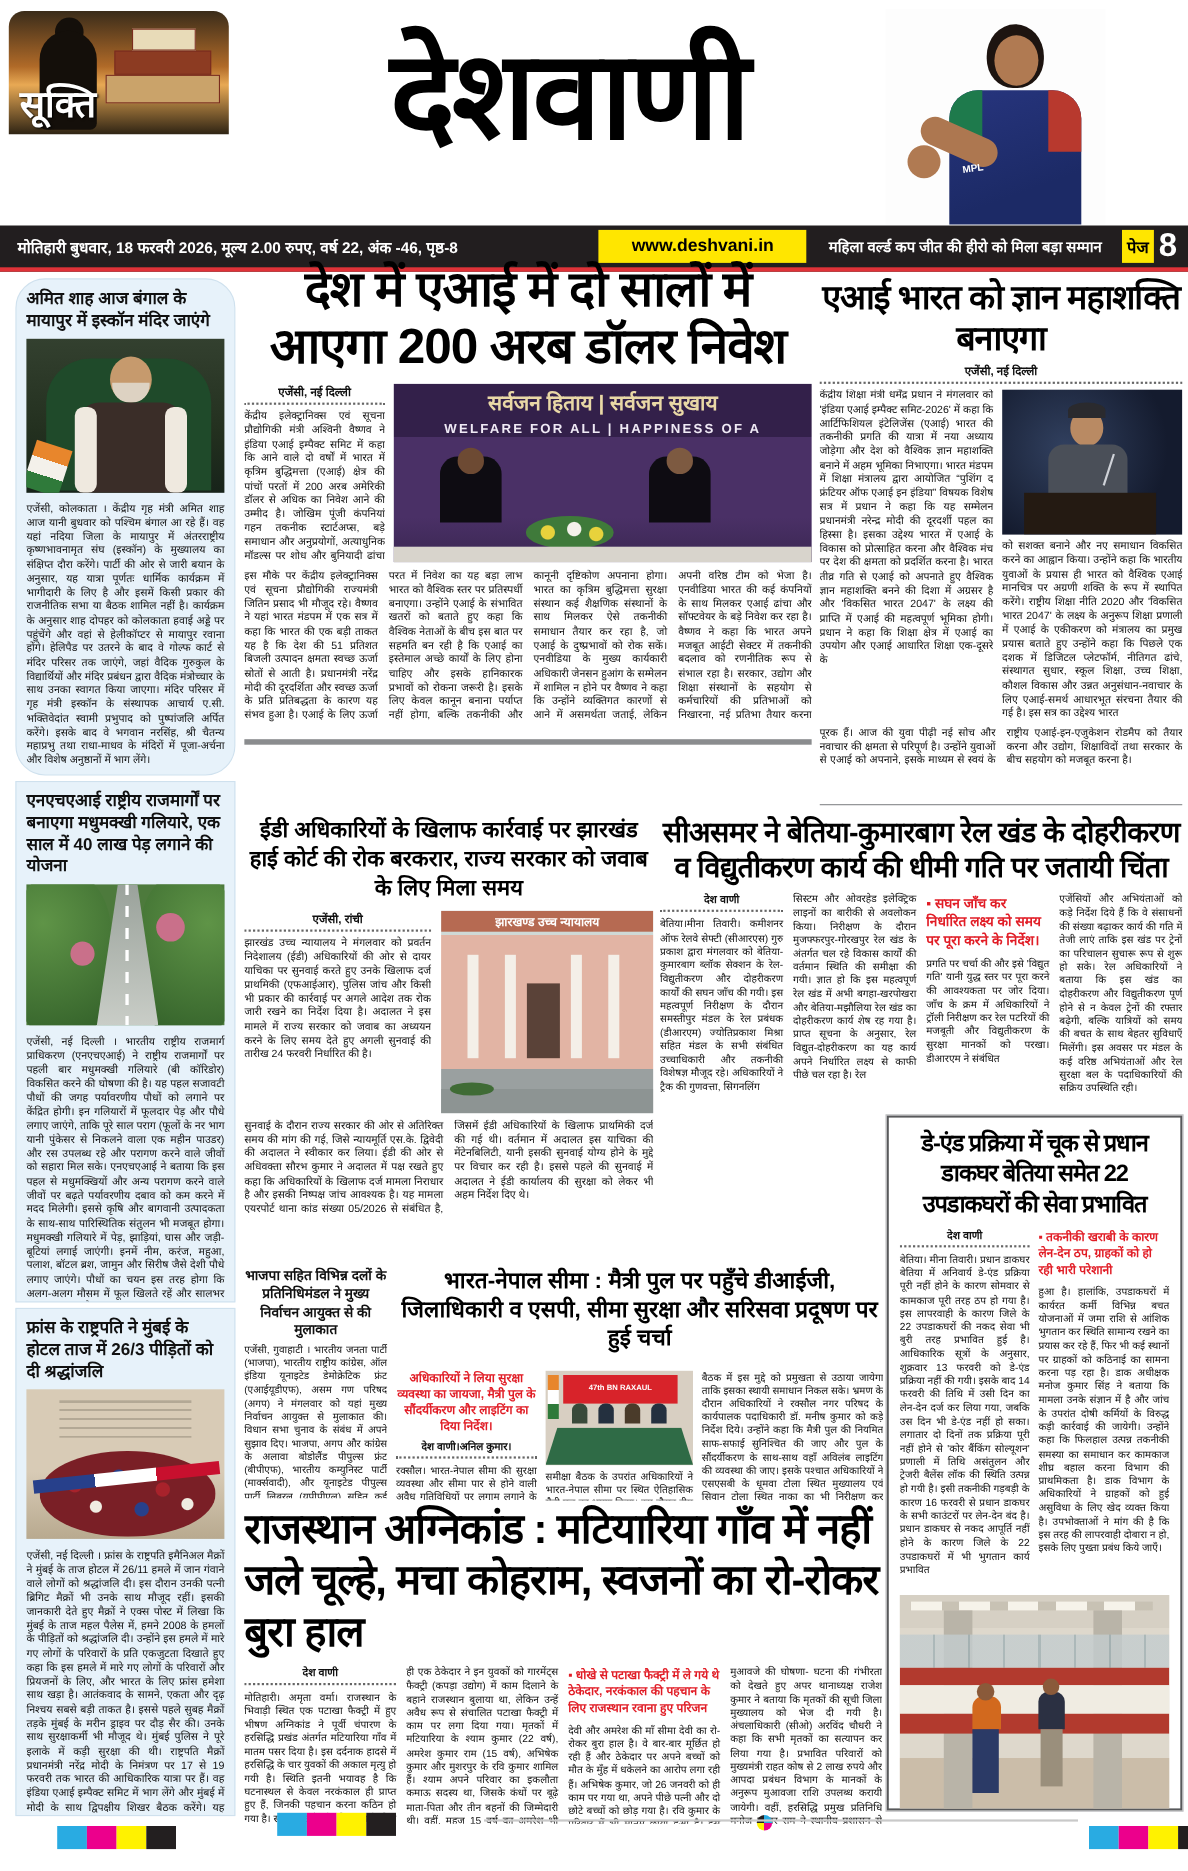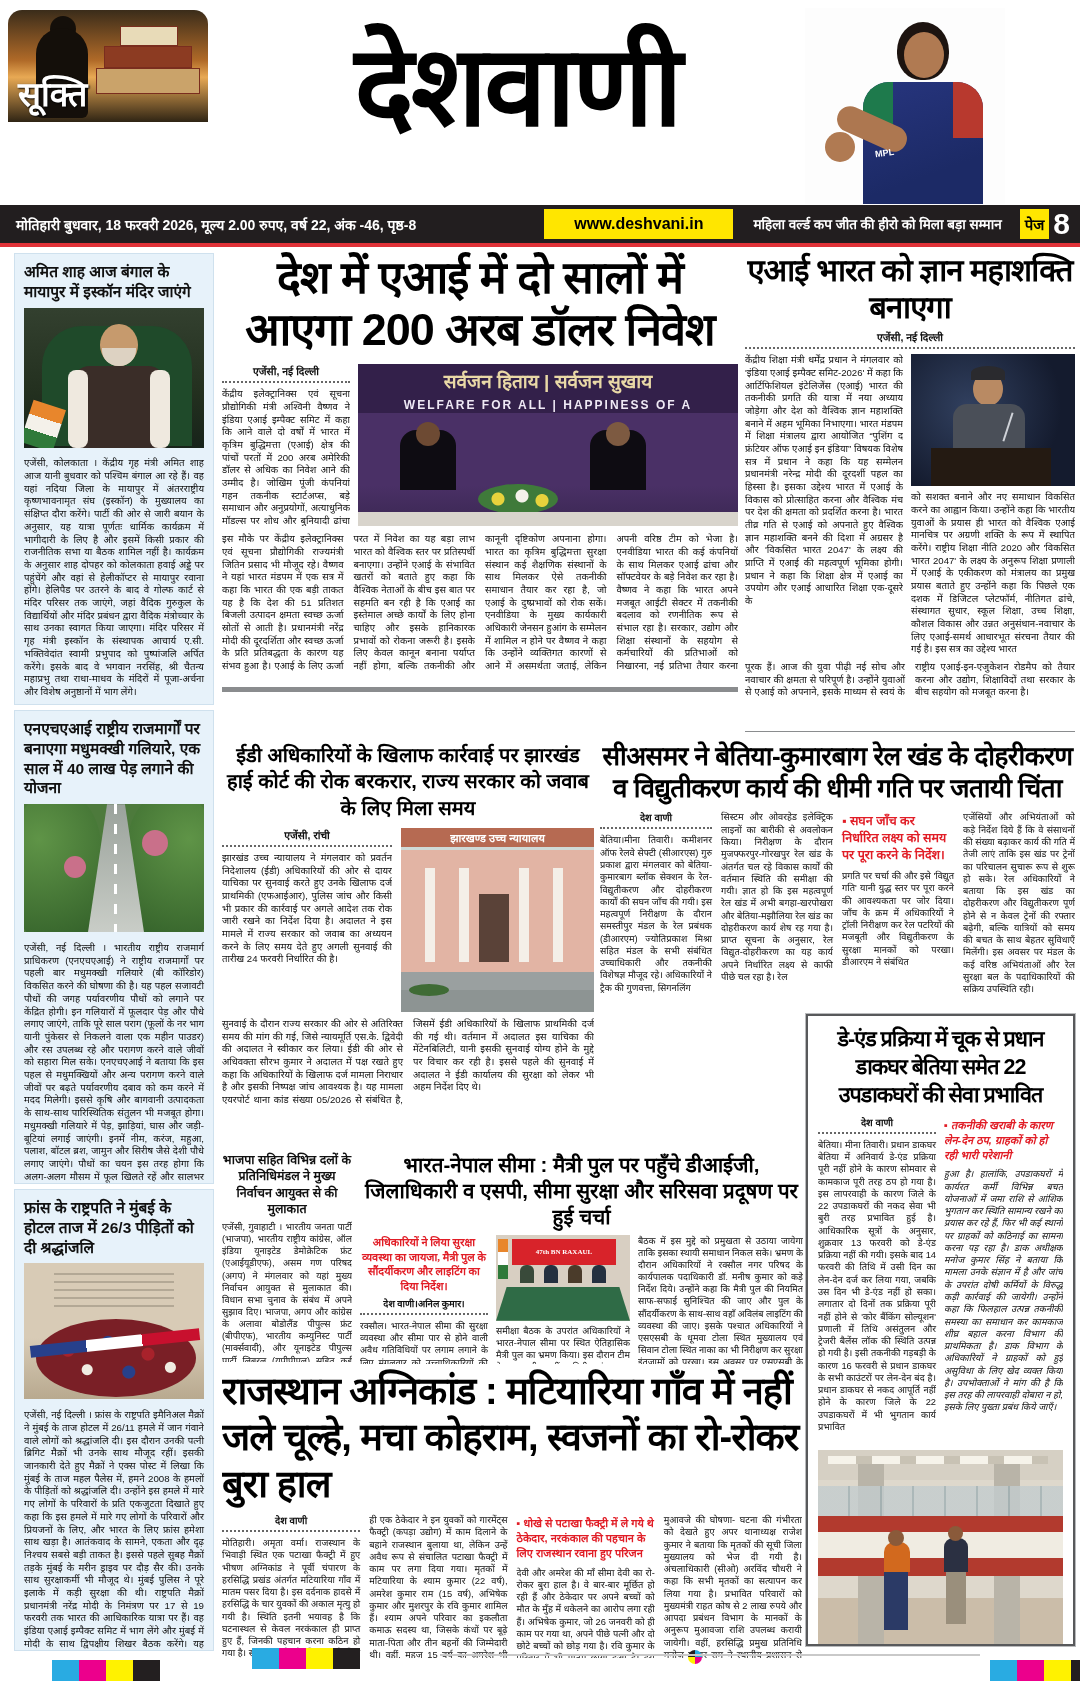--- a/index.html
+++ b/index.html
@@ -79,21 +79,21 @@
   <div class="abs infobar">
     <span>मोतिहारी बुधवार, 18 फरवरी 2026, मूल्य 2.00 रुपए, वर्ष 22, अंक -46, पृष्ठ-8</span>
     <span class="site">www.deshvani.in</span>
     <span class="ib-right">महिला वर्ल्ड कप जीत की हीरो को मिला बड़ा सम्मान</span>
     <span class="pagebadge">
       <span class="pglabel">पेज</span>
       <span class="pgnum">8</span>
     </span>
   </div>
 
-  <div class="abs side-art" style="left:14px;top:253px;width:200px;height:452px;">
+  <div class="abs side-art" style="left:14px;top:253px;width:200px;height:452px;border-radius:27px;">
     <h2>अमित शाह आज बंगाल के मायापुर में इस्कॉन मंदिर जाएंगे</h2>
     <div class="photo" style="height:140px;margin:4px 0 6px;background:linear-gradient(180deg,#33402f,#23301f 60%,#17231a);">
       <div style="position:absolute;left:18px;top:18px;width:150px;height:120px;border-radius:40px 40px 0 0;background:#1f4a2a;"></div>
       <div style="position:absolute;left:76px;top:16px;width:38px;height:42px;border-radius:50%;background:#c69a6d;"></div>
       <div style="position:absolute;left:78px;top:40px;width:34px;height:18px;border-radius:0 0 16px 16px;background:#ddd2c2;"></div>
       <div style="position:absolute;left:48px;top:58px;width:94px;height:82px;border-radius:18px 18px 0 0;background:#3a2d28;"></div>
       <div style="position:absolute;left:44px;top:62px;width:20px;height:78px;background:#efe9df;border-radius:8px;"></div>
       <div style="position:absolute;left:126px;top:62px;width:20px;height:78px;background:#efe9df;border-radius:8px;"></div>
       <div style="position:absolute;left:2px;top:96px;width:34px;height:44px;background:linear-gradient(180deg,#e8862c 33%,#f4f1ea 33% 66%,#2f7a3a 66%);transform:rotate(18deg);"></div>
     </div>
@@ -116,21 +116,21 @@
   <div class="abs side-art" style="left:14px;top:1189px;width:200px;height:462px;">
     <h2>फ्रांस के राष्ट्रपति ने मुंबई के होटल ताज में 26/3 पीड़ितों को दी श्रद्धांजलि</h2>
     <div class="photo" style="height:136px;margin:4px 0 6px;background:linear-gradient(180deg,#d8cbb6 0 55%,#b8a98f);">
       <div style="position:absolute;left:30px;top:10px;width:120px;height:34px;background:repeating-linear-gradient(180deg,#a39987 0 2px,transparent 2px 8px);opacity:.7;"></div>
       <div style="position:absolute;left:12px;top:56px;width:160px;height:78px;border-radius:50%;background:radial-gradient(circle at 20% 40%,#a8222b 0 6px,transparent 7px),radial-gradient(circle at 45% 30%,#27408b 0 6px,transparent 7px),radial-gradient(circle at 70% 45%,#a8222b 0 6px,transparent 7px),radial-gradient(circle at 32% 65%,#f0ece2 0 5px,transparent 6px),radial-gradient(circle at 58% 68%,#27408b 0 6px,transparent 7px),radial-gradient(circle at 84% 62%,#f0ece2 0 5px,transparent 6px),#7a1f26;"></div>
       <div style="position:absolute;left:6px;top:74px;width:170px;height:12px;background:linear-gradient(90deg,#27408b 0 33%,#fff 33% 66%,#c8102e 66%);transform:rotate(-6deg);"></div>
     </div>
     <p class="sbody">एजेंसी, नई दिल्ली । फ्रांस के राष्ट्रपति इमैनिअल मैक्रों ने मुंबई के ताज होटल में 26/11 हमले में जान गंवाने वाले लोगों को श्रद्धांजलि दी। इस दौरान उनकी पत्नी ब्रिगिट मैक्रों भी उनके साथ मौजूद रहीं। इसकी जानकारी देते हुए मैक्रों ने एक्स पोस्ट में लिखा कि मुंबई के ताज महल पैलेस में, हमने 2008 के हमलों के पीड़ितों को श्रद्धांजलि दी। उन्होंने इस हमले में मारे गए लोगों के परिवारों के प्रति एकजुटता दिखाते हुए कहा कि इस हमले में मारे गए लोगों के परिवारों और प्रियजनों के लिए, और भारत के लिए फ्रांस हमेशा साथ खड़ा है। आतंकवाद के सामने, एकता और दृढ़ निश्चय सबसे बड़ी ताकत है। इससे पहले सुबह मैक्रों तड़के मुंबई के मरीन ड्राइव पर दौड़ सैर की। उनके साथ सुरक्षाकर्मी भी मौजूद थे। मुंबई पुलिस ने पूरे इलाके में कड़ी सुरक्षा की थी। राष्ट्रपति मैक्रों प्रधानमंत्री नरेंद्र मोदी के निमंत्रण पर 17 से 19 फरवरी तक भारत की आधिकारिक यात्रा पर हैं। वह इंडिया एआई इम्पैक्ट समिट में भाग लेंगे और मुंबई में मोदी के साथ द्विपक्षीय शिखर बैठक करेंगे। यह उनकी भारत की चौथी यात्रा है। हालांकि वह मुंबई पहली बार गए हैं।</p>
   </div>
 
-  <div class="abs" style="left:222px;top:252px;width:516px;height:448px;overflow:hidden;">
+  <div class="abs" style="left:222px;top:237px;width:516px;height:448px;overflow:hidden;">
     <h1 class="h-main" style="font-size:45px;line-height:1.16;">देश में एआई में दो सालों में आएगा 200 अरब डॉलर निवेश</h1>
     <div style="display:flex;gap:8px;margin-top:8px;height:162px;">
       <div style="width:128px;overflow:hidden;">
         <div class="byline">एजेंसी, नई दिल्ली</div>
         <div class="dotted"></div>
         <p class="jt">केंद्रीय इलेक्ट्रानिक्स एवं सूचना प्रौद्योगिकी मंत्री अश्विनी वैष्णव ने इंडिया एआई इम्पैक्ट समिट में कहा कि आने वाले दो वर्षों में भारत में कृत्रिम बुद्धिमत्ता (एआई) क्षेत्र की पांचों परतों में 200 अरब अमेरिकी डॉलर से अधिक का निवेश आने की उम्मीद है। जोखिम पूंजी कंपनियां गहन तकनीक स्टार्टअप्स, बड़े समाधान और अनुप्रयोगों, अत्याधुनिक मॉडल्स पर शोध और बुनियादी ढांचा और ऊर्जा परतों में निवेश कर रही हैं।</p>
       </div>
       <div class="photo" style="flex:1;background:linear-gradient(180deg,#33204a 0 30%,#4a3066 30% 75%,#3a2752);">
         <div style="position:absolute;left:0;top:4px;width:100%;text-align:center;color:#e9d8a6;font-weight:bold;font-size:19px;">सर्वजन हिताय | सर्वजन सुखाय</div>
         <div style="position:absolute;left:0;top:34px;width:100%;text-align:center;color:#efe9f5;font-weight:bold;font-size:12px;letter-spacing:2px;">WELFARE FOR ALL | HAPPINESS OF A</div>
@@ -218,21 +218,21 @@
     </div>
   </div>
 
   <div class="abs" style="left:222px;top:1152px;width:130px;height:210px;overflow:hidden;">
     <h2 style="margin:0 0 4px;font-size:12.5px;line-height:1.3;text-align:center;">भाजपा सहित विभिन्न दलों के प्रतिनिधिमंडल ने मुख्य निर्वाचन आयुक्त से की मुलाकात</h2>
     <p class="jt" style="font-size:9.2px;">एजेंसी, गुवाहाटी । भारतीय जनता पार्टी (भाजपा), भारतीय राष्ट्रीय कांग्रेस, ऑल इंडिया यूनाइटेड डेमोक्रेटिक फ्रंट (एआईयूडीएफ), असम गण परिषद (अगप) ने मंगलवार को यहां मुख्य निर्वाचन आयुक्त से मुलाकात की। विधान सभा चुनाव के संबंध में अपने सुझाव दिए। भाजपा, अगप और कांग्रेस के अलावा बोडोलैंड पीपुल्स फ्रंट (बीपीएफ), भारतीय कम्युनिस्ट पार्टी (मार्क्सवादी), और यूनाइटेड पीपुल्स पार्टी लिबरल (यूपीपीएल) सहित कई राजनीतिक पार्टियों के प्रतिनिधियों ने आज भारत निर्वाचन आयोग के प्रतिनिधि मंडल से मुलाकात की और अपनी-अपनी प्रस्तुतियां पेश कीं।</p>
   </div>
 
   <div class="abs" style="left:360px;top:1152px;width:443px;height:212px;overflow:hidden;">
     <h1 class="h-main" style="font-size:20.5px;line-height:1.28;letter-spacing:0;">भारत-नेपाल सीमा : मैत्री पुल पर पहुँचे डीआईजी, जिलाधिकारी व एसपी, सीमा सुरक्षा और सरिसवा प्रदूषण पर हुई चर्चा</h1>
-    <div style="display:flex;gap:8px;margin-top:4px;height:142px;overflow:hidden;font-family:Liberation Serif, serif;">
+    <div style="display:flex;gap:8px;margin-top:15px;height:142px;overflow:hidden;">
       <div style="width:128px;">
         <p class="pullquote" style="font-size:11px;text-align:center;margin:0 0 3px;">अधिकारियों ने लिया सुरक्षा व्यवस्था का जायजा, मैत्री पुल के सौंदर्यीकरण और लाइटिंग का दिया निर्देश।</p>
         <div class="byline" style="font-size:9.5px;">देश वाणी।अनिल कुमार।</div>
         <div class="dotted"></div>
         <p class="jt" style="font-size:9.2px;">रक्सौल। भारत-नेपाल सीमा की सुरक्षा व्यवस्था और सीमा पार से होने वाली अवैध गतिविधियों पर लगाम लगाने के लिए मंगलवार को उच्चाधिकारियों की टीम ने रक्सौल का दौरा किया। बेतिया रेंज के पुलिस उप महानिरीक्षक (डीआईजी) हरकिशोर राय, पूर्वी चंपारण के जिलाधिकारी सौरभ जोरवाल और पुलिस अधीक्षक (एसपी) स्वर्ण प्रभात ने सशस्त्र सीमा बल (एसएसबी) के अधिकारियों के साथ एक विस्तृत समीक्षा बैठक की। बैठक में वर्तमान सुरक्षा चुनौतियों और भविष्य की रणनीतियों पर गहन मंथन किया गया।</p>
       </div>
       <div style="width:134px;">
         <div class="photo" style="height:86px;background:#d8cfc2;">
           <div style="position:absolute;left:16px;top:4px;width:104px;height:26px;background:#d8232a;color:#fff;font-size:7px;font-weight:bold;text-align:center;line-height:26px;">47th BN RAXAUL</div>
           <div style="position:absolute;left:2px;top:4px;width:10px;height:40px;background:linear-gradient(180deg,#e8862c 33%,#fff 33% 66%,#2f7a3a 66%);"></div>
@@ -272,21 +272,21 @@
   </div>
 
   <div class="abs" style="left:806px;top:1014px;width:269px;height:632px;border:2px solid #58595b;outline:1px solid #b9babc;padding:10px 10px 8px;overflow:hidden;">
     <h1 class="h-main" style="font-size:21.5px;line-height:1.3;">डे-एंड प्रक्रिया में चूक से प्रधान डाकघर बेतिया समेत 22 उपडाकघरों की सेवा प्रभावित</h1>
     <div style="display:flex;gap:8px;margin-top:6px;height:328px;overflow:hidden;">
       <div style="width:118px;">
         <div class="byline" style="font-size:9.8px;">देश वाणी</div>
         <div class="dotted"></div>
         <p class="jt" style="font-size:9.3px;">बेतिया। मीना तिवारी। प्रधान डाकघर बेतिया में अनिवार्य डे-एंड प्रक्रिया पूरी नहीं होने के कारण सोमवार से कामकाज पूरी तरह ठप हो गया है। इस लापरवाही के कारण जिले के 22 उपडाकघरों की नकद सेवा भी बुरी तरह प्रभावित हुई है। आधिकारिक सूत्रों के अनुसार, शुक्रवार 13 फरवरी को डे-एंड प्रक्रिया नहीं की गयी। इसके बाद 14 फरवरी की तिथि में उसी दिन का लेन-देन दर्ज कर लिया गया, जबकि उस दिन भी डे-एंड नहीं हो सका। लगातार दो दिनों तक प्रक्रिया पूरी नहीं होने से 'कोर बैंकिंग सोल्यूशन' प्रणाली में तिथि असंतुलन और ट्रेजरी बैलेंस लॉक की स्थिति उत्पन्न हो गयी है। इसी तकनीकी गड़बड़ी के कारण 16 फरवरी से प्रधान डाकघर के सभी काउंटरों पर लेन-देन बंद है। प्रधान डाकघर से नकद आपूर्ति नहीं होने के कारण जिले के 22 उपडाकघरों में भी भुगतान कार्य प्रभावित</p>
       </div>
-      <div style="flex:1;font-style:italic;">
+      <div style="flex:1;">
         <p class="pullquote" style="font-size:11px;">▪ तकनीकी खराबी के कारण लेन-देन ठप, ग्राहकों को हो रही भारी परेशानी</p>
         <p class="jt" style="font-size:9.3px;">हुआ है। हालांकि, उपडाकघरों में कार्यरत कर्मी विभिन्न बचत योजनाओं में जमा राशि से आंशिक भुगतान कर स्थिति सामान्य रखने का प्रयास कर रहे हैं, फिर भी कई स्थानों पर ग्राहकों को कठिनाई का सामना करना पड़ रहा है। डाक अधीक्षक मनोज कुमार सिंह ने बताया कि मामला उनके संज्ञान में है और जांच के उपरांत दोषी कर्मियों के विरुद्ध कड़ी कार्रवाई की जायेगी। उन्होंने कहा कि फिलहाल उत्पन्न तकनीकी समस्या का समाधान कर कामकाज शीघ्र बहाल करना विभाग की प्राथमिकता है। डाक विभाग के अधिकारियों ने ग्राहकों को हुई असुविधा के लिए खेद व्यक्त किया है। उपभोक्ताओं ने मांग की है कि इस तरह की लापरवाही दोबारा न हो, इसके लिए पुख्ता प्रबंध किये जाएँ।</p>
       </div>
     </div>
     <div class="photo" style="height:212px;margin-top:6px;background:linear-gradient(180deg,#d6d0c4 0 14%,#ded8cc 14% 70%,#cbbda9 70%);">
       <div style="position:absolute;left:10px;top:6px;width:220px;height:8px;background:repeating-linear-gradient(90deg,#f6f3ea 0 28px,#c8c2b4 28px 44px);"></div>
       <div style="position:absolute;left:40px;top:14px;width:26px;height:198px;background:#b9b4a8;"></div>
       <div style="position:absolute;left:176px;top:14px;width:26px;height:198px;background:#b9b4a8;"></div>
       <div style="position:absolute;left:0;top:66px;width:100%;height:16px;background:#b23a2e;"></div>
       <div style="position:absolute;left:0;top:82px;width:100%;height:26px;background:#f0ece2;"></div>

